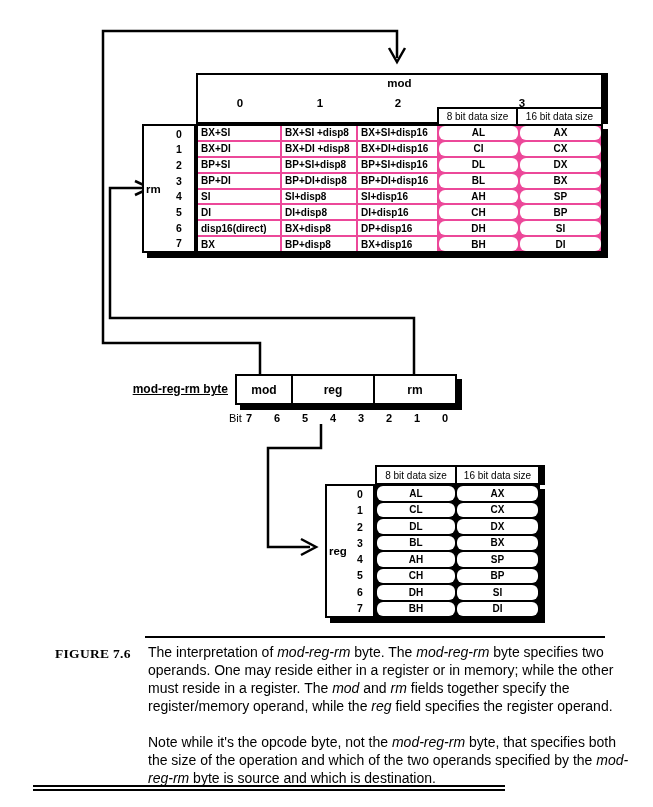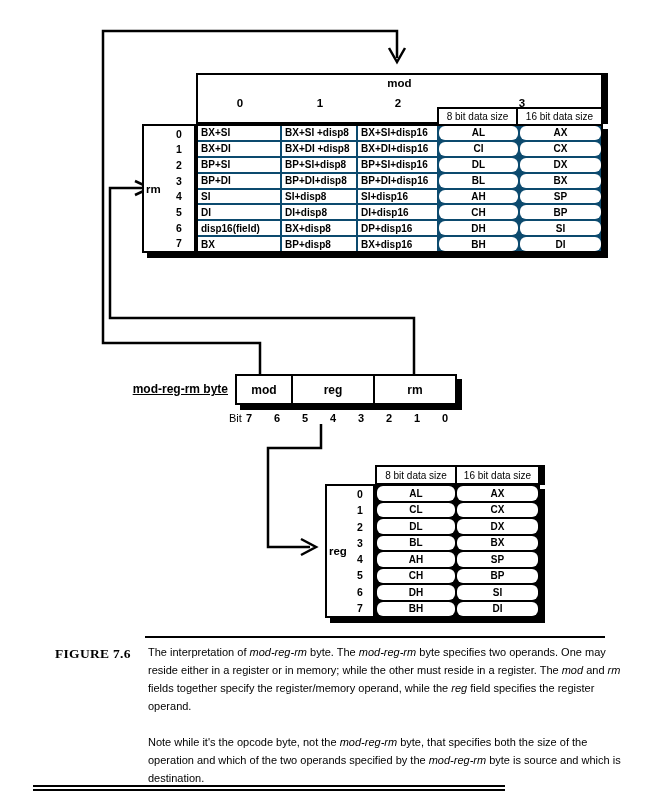--- a/index.html
+++ b/index.html
@@ -19,21 +19,21 @@
           white-space:nowrap;}
   .shadow-r{box-shadow:5px 0 0 #000;}
   .tt-left{position:absolute;left:142px;top:124px;width:54px;height:129px;border:2px solid #000;
            background:#fff;box-sizing:border-box;display:flex;box-shadow:5px 5px 0 #000;}
   .bt-left{position:absolute;left:325px;top:484px;width:50px;height:134px;border:2px solid #000;
            background:#fff;box-sizing:border-box;display:flex;box-shadow:5px 5px 0 #000;}
   .side-label{font-weight:bold;font-size:11.5px;align-self:center;padding-left:2px;width:18px;}
   .numstack{flex:1;display:flex;flex-direction:column;}
   .numstack span{flex:1;display:flex;align-items:center;justify-content:center;
                  font-weight:bold;font-size:10.5px;}
-  .tt-grid{position:absolute;left:196px;top:124px;width:407px;height:129px;background:#0c4a6e;
+  .tt-grid{position:absolute;left:196px;top:124px;width:407px;height:129px;background:#ec4899;
            border:2px solid #000;box-sizing:border-box;display:grid;gap:2px;
            grid-template-columns:82px 74px 79px 79px 1fr;box-shadow:5px 5px 0 #000;}
   .bt-grid{position:absolute;left:375px;top:484px;width:165px;height:134px;background:#000;
            border:2px solid #000;box-sizing:border-box;display:grid;gap:2px;
            grid-template-columns:78px 1fr;box-shadow:5px 5px 0 #000;}
   .cell{background:#fff;font-weight:bold;font-size:10px;display:flex;align-items:center;
         white-space:nowrap;}
   .cell.left{padding-left:3px;}
   .cell.center{justify-content:center;border-radius:6px;}
 
@@ -45,21 +45,21 @@
   .bcell{background:#fff;display:flex;align-items:center;justify-content:center;
          font-weight:bold;font-size:12px;}
   .bit-label{position:absolute;left:229px;top:412px;font-weight:normal;font-size:11px;}
   .bits{position:absolute;left:244px;top:412px;width:206px;display:flex;justify-content:space-between;}
   .bits span{font-weight:bold;font-size:11px;width:10px;text-align:center;}
 
   
   .cap-rule{position:absolute;left:145px;top:636px;width:460px;height:2px;background:#000;}
   .fig-label{position:absolute;left:55px;top:646px;font-family:"Liberation Serif",serif;
              font-weight:bold;font-size:13.5px;letter-spacing:0.3px;}
-  .cap-text{position:absolute;left:148px;top:643px;width:488px;font-size:11px;line-height:18px;}
+  .cap-text{position:absolute;left:148px;top:643px;width:488px;font-size:14px;line-height:18px;}
   .cap-text p{margin:0 0 18px 0;}
   .cap-text .it{font-style:italic;}
   .end-rule{position:absolute;left:33px;top:785px;width:472px;height:2px;
             border-top:2px solid #000;border-bottom:2px solid #000;}
 </style>
 </head>
 <body>
 
 <div class="canvas">
 
@@ -120,21 +120,21 @@
       <div class="cell left">SI</div>
       <div class="cell left">SI+disp8</div>
       <div class="cell left">SI+disp16</div>
       <div class="cell center">AH</div>
       <div class="cell center">SP</div>
       <div class="cell left">DI</div>
       <div class="cell left">DI+disp8</div>
       <div class="cell left">DI+disp16</div>
       <div class="cell center">CH</div>
       <div class="cell center">BP</div>
-      <div class="cell left">disp16(field)</div>
+      <div class="cell left">disp16(direct)</div>
       <div class="cell left">BX+disp8</div>
       <div class="cell left">DP+disp16</div>
       <div class="cell center">DH</div>
       <div class="cell center">SI</div>
       <div class="cell left">BX</div>
       <div class="cell left">BP+disp8</div>
       <div class="cell left">BX+disp16</div>
       <div class="cell center">BH</div>
       <div class="cell center">DI</div>
     </div>

